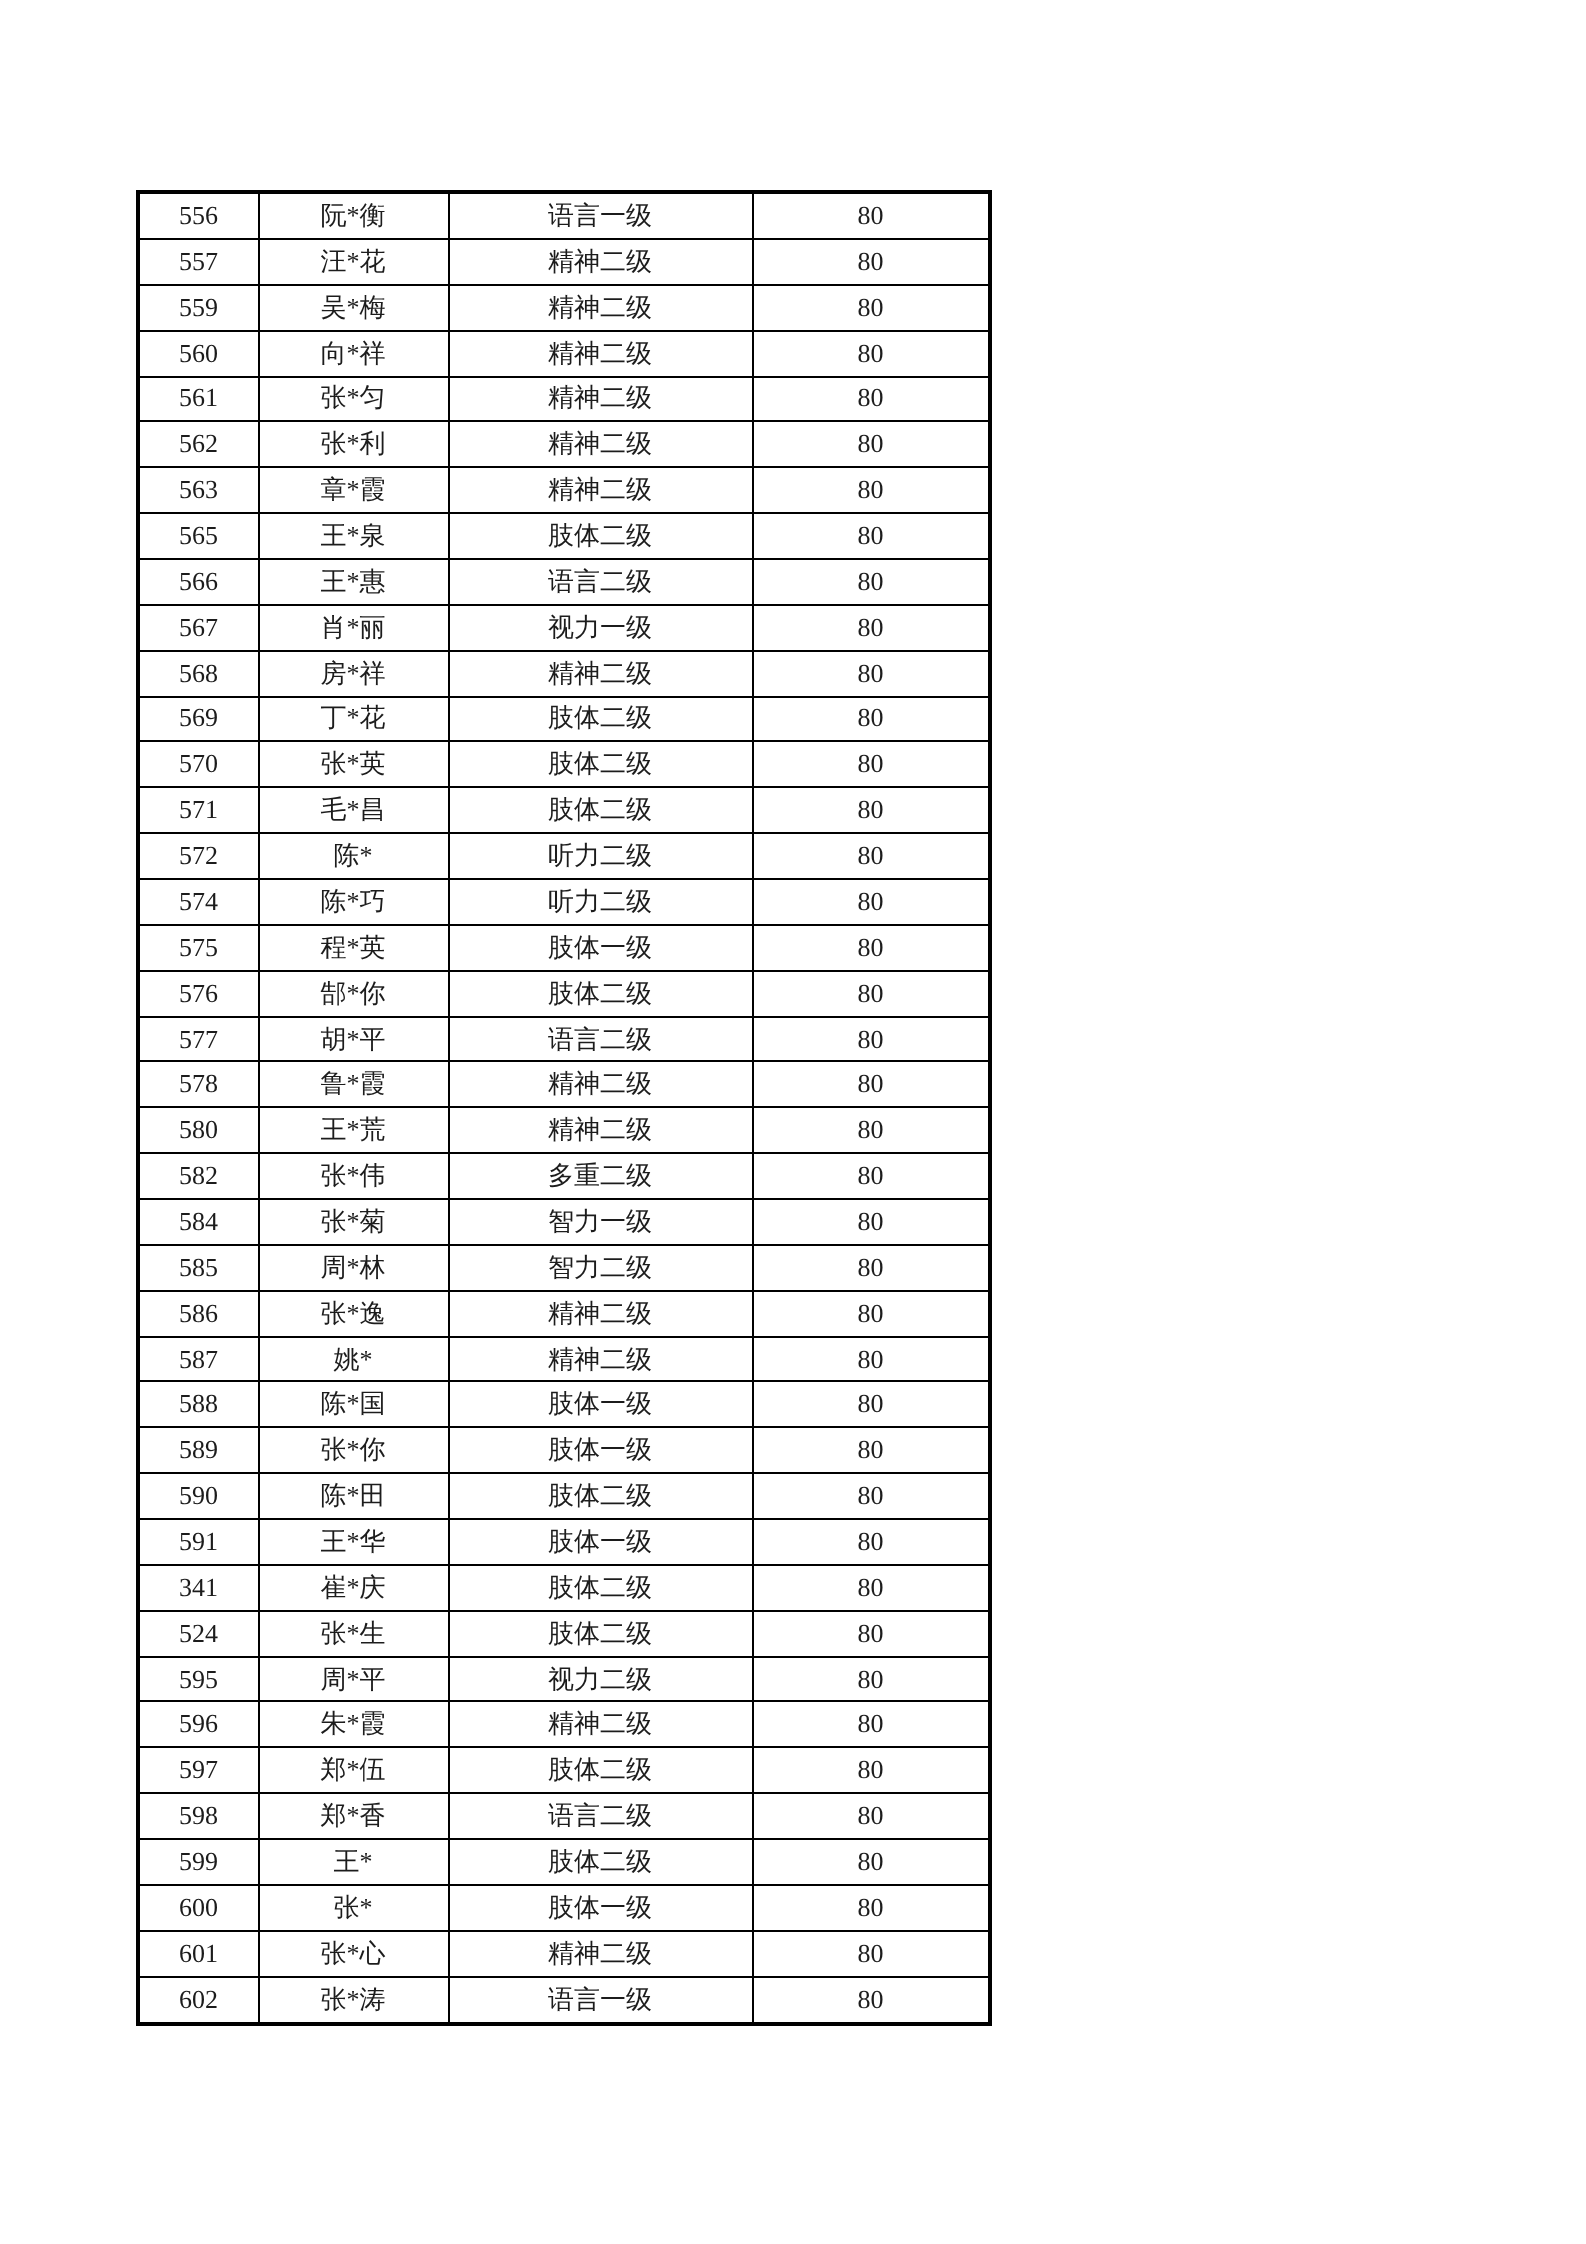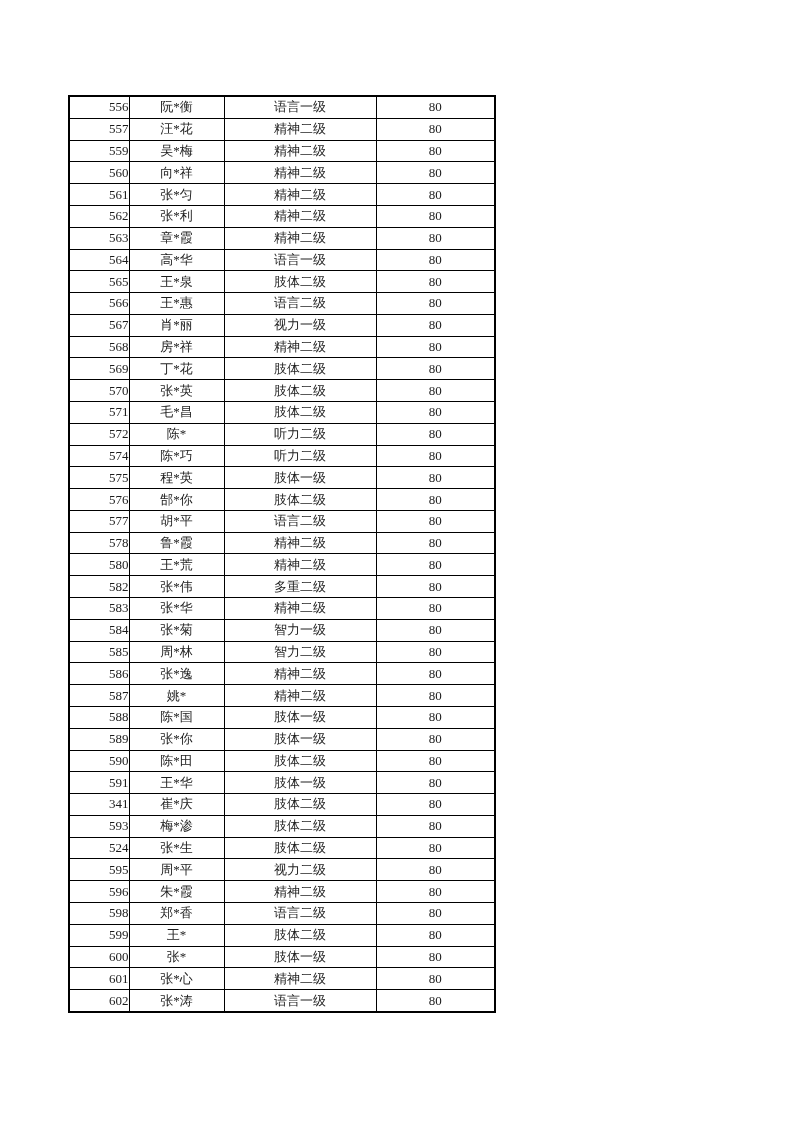--- a/index.html
+++ b/index.html
@@ -28,21 +28,21 @@
   table.roster td {
     border: 1px solid #000000;
     font-size: 13px;
     color: #1c1c1c;
     vertical-align: middle;
     padding: 0;
     overflow: hidden;
     white-space: nowrap;
   }
   td.c-index {
-    text-align: right;
+    text-align: center;
     padding-left: 3px;
   }
   td.c-name, td.c-category, td.c-amount {
     text-align: center;
   }
 </style>
 </head>
 <body>
 
 <div class="page">
@@ -90,26 +90,20 @@
           <td class="c-category">精神二级</td>
           <td class="c-amount">80</td>
         </tr>
         <tr>
           <td class="c-index">563</td>
           <td class="c-name">章*霞</td>
           <td class="c-category">精神二级</td>
           <td class="c-amount">80</td>
         </tr>
         <tr>
-          <td class="c-index">564</td>
-          <td class="c-name">高*华</td>
-          <td class="c-category">语言一级</td>
-          <td class="c-amount">80</td>
-        </tr>
-        <tr>
           <td class="c-index">565</td>
           <td class="c-name">王*泉</td>
           <td class="c-category">肢体二级</td>
           <td class="c-amount">80</td>
         </tr>
         <tr>
           <td class="c-index">566</td>
           <td class="c-name">王*惠</td>
           <td class="c-category">语言二级</td>
           <td class="c-amount">80</td>
@@ -186,26 +180,20 @@
           <td class="c-category">精神二级</td>
           <td class="c-amount">80</td>
         </tr>
         <tr>
           <td class="c-index">582</td>
           <td class="c-name">张*伟</td>
           <td class="c-category">多重二级</td>
           <td class="c-amount">80</td>
         </tr>
         <tr>
-          <td class="c-index">583</td>
-          <td class="c-name">张*华</td>
-          <td class="c-category">精神二级</td>
-          <td class="c-amount">80</td>
-        </tr>
-        <tr>
           <td class="c-index">584</td>
           <td class="c-name">张*菊</td>
           <td class="c-category">智力一级</td>
           <td class="c-amount">80</td>
         </tr>
         <tr>
           <td class="c-index">585</td>
           <td class="c-name">周*林</td>
           <td class="c-category">智力二级</td>
           <td class="c-amount">80</td>
@@ -246,41 +234,41 @@
           <td class="c-category">肢体一级</td>
           <td class="c-amount">80</td>
         </tr>
         <tr>
           <td class="c-index">341</td>
           <td class="c-name">崔*庆</td>
           <td class="c-category">肢体二级</td>
           <td class="c-amount">80</td>
         </tr>
         <tr>
-          <td class="c-index">593</td>
-          <td class="c-name">梅*渗</td>
-          <td class="c-category">肢体二级</td>
-          <td class="c-amount">80</td>
-        </tr>
-        <tr>
           <td class="c-index">524</td>
           <td class="c-name">张*生</td>
           <td class="c-category">肢体二级</td>
           <td class="c-amount">80</td>
         </tr>
         <tr>
           <td class="c-index">595</td>
           <td class="c-name">周*平</td>
           <td class="c-category">视力二级</td>
           <td class="c-amount">80</td>
         </tr>
         <tr>
           <td class="c-index">596</td>
           <td class="c-name">朱*霞</td>
           <td class="c-category">精神二级</td>
+          <td class="c-amount">80</td>
+        </tr>
+        <tr>
+          <td class="c-index">597</td>
+          <td class="c-name">郑*伍</td>
+          <td class="c-category">肢体二级</td>
           <td class="c-amount">80</td>
         </tr>
         <tr>
           <td class="c-index">598</td>
           <td class="c-name">郑*香</td>
           <td class="c-category">语言二级</td>
           <td class="c-amount">80</td>
         </tr>
         <tr>
           <td class="c-index">599</td>

